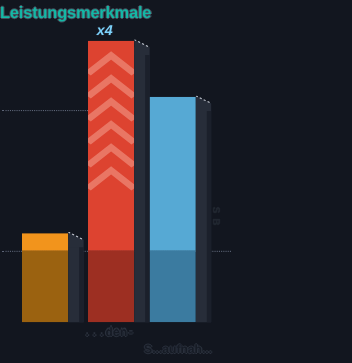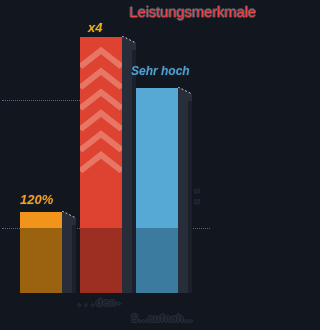--- a/index.html
+++ b/index.html
@@ -9,23 +9,23 @@
     background:#12161f;
     font-family:"Liberation Sans", sans-serif;
     overflow:hidden;
     position:relative;
   }
   #stage{position:absolute;left:0;top:0;width:256px;height:330px;overflow:hidden;}
 
   
   .chart-title{
     position:absolute;left:0;top:3px;width:256px;
-    text-align:right;
-    font-size:15px;font-weight:normal;
-    color:#ef4444;
+    text-align:left;
+    font-size:15px;font-weight:bold;
+    color:#14b8a6;
     letter-spacing:-0.2px;
     text-shadow:0 1px 0 #434b59, 0 -1px 0 #434b59, 1px 0 0 #434b59, -1px 0 0 #434b59;
     white-space:nowrap;
   }
 
   
   .gridline{
     position:absolute;height:0;border-top:1px dotted #5d6577;
   }
   .gridline.g1{left:2px;top:100px;width:124px;}
@@ -62,21 +62,21 @@
 
   
   .value-label{
     position:absolute;white-space:nowrap;font-weight:bold;font-style:italic;
   }
   .value-label.orange{
     font-size:13px;color:#f5a11e;
     text-shadow:0 1px 0 #1b202b,0 -1px 0 #1b202b,1px 0 0 #1b202b,-1px 0 0 #1b202b;
   }
   .value-label.red{
-    font-size:13px;color:#eab308;
+    font-size:13px;color:#7dd3fc;
     text-shadow:0 1px 0 #1b202b,0 -1px 0 #1b202b,1px 0 0 #1b202b,-1px 0 0 #1b202b;
   }
   .value-label.blue{
     font-size:12px;color:#4ba3d3;
     text-shadow:0 1px 0 #1b202b,0 -1px 0 #1b202b,1px 0 0 #1b202b,-1px 0 0 #1b202b;
   }
 
   
   .cat-label{
     position:absolute;top:297px;
@@ -115,21 +115,20 @@
       <polygon points="0,0 14,7 14,14 0,14" fill="#272d39"></polygon>
       <polyline points="0,0 14,7" fill="none" stroke="#c4c9d2" stroke-width="1" stroke-dasharray="2 2"></polyline>
     </svg>
 
     <div class="bar-face">
       <div class="bar-light" style="height:16px;background:#f2941c;"></div>
       <div class="bar-dark" style="height:65px;background:#9b6210;"></div>
     </div>
   </div>
 
-  <div class="value-label orange" style="left:20px;top:192px;">120%</div>
 
   <div class="bar-group" style="left:80px;top:37px;width:42px;height:256px;">
     <div class="bar-side" style="left:42px;top:6px;height:250px;">
       <div class="bar-side-inner"></div>
     </div>
     <svg class="bar-cap" style="left:42px;top:-1px;" viewBox="0 0 14 14" preserveAspectRatio="none">
       <polygon points="0,0 14,7 14,14 0,14" fill="#272d39"></polygon>
       <polyline points="0,0 14,7" fill="none" stroke="#c4c9d2" stroke-width="1" stroke-dasharray="2 2"></polyline>
     </svg>
     <div class="bar-face">
@@ -158,20 +157,19 @@
     <svg class="bar-cap" style="left:42px;top:-1px;" viewBox="0 0 14 14" preserveAspectRatio="none">
       <polygon points="0,0 14,7 14,14 0,14" fill="#272d39"></polygon>
       <polyline points="0,0 14,7" fill="none" stroke="#c4c9d2" stroke-width="1" stroke-dasharray="2 2"></polyline>
     </svg>
     <div class="bar-face">
       <div class="bar-light" style="height:140px;background:#56a9d4;"></div>
       <div class="bar-dark" style="height:65px;background:#3b7ba0;"></div>
     </div>
   </div>
 
-  <div class="value-label blue" style="left:131px;top:64px;">Sehr hoch</div>
 
   <div class="side-text">S B</div>
 
   <div class="cat-label" style="left:76px;font-family:Liberation Mono, monospace;">...den-</div>
   <div class="cat-label" style="left:131px;margin-top:15px;">S...aufnah...</div>
 
 </div>
 
 </body></html>

